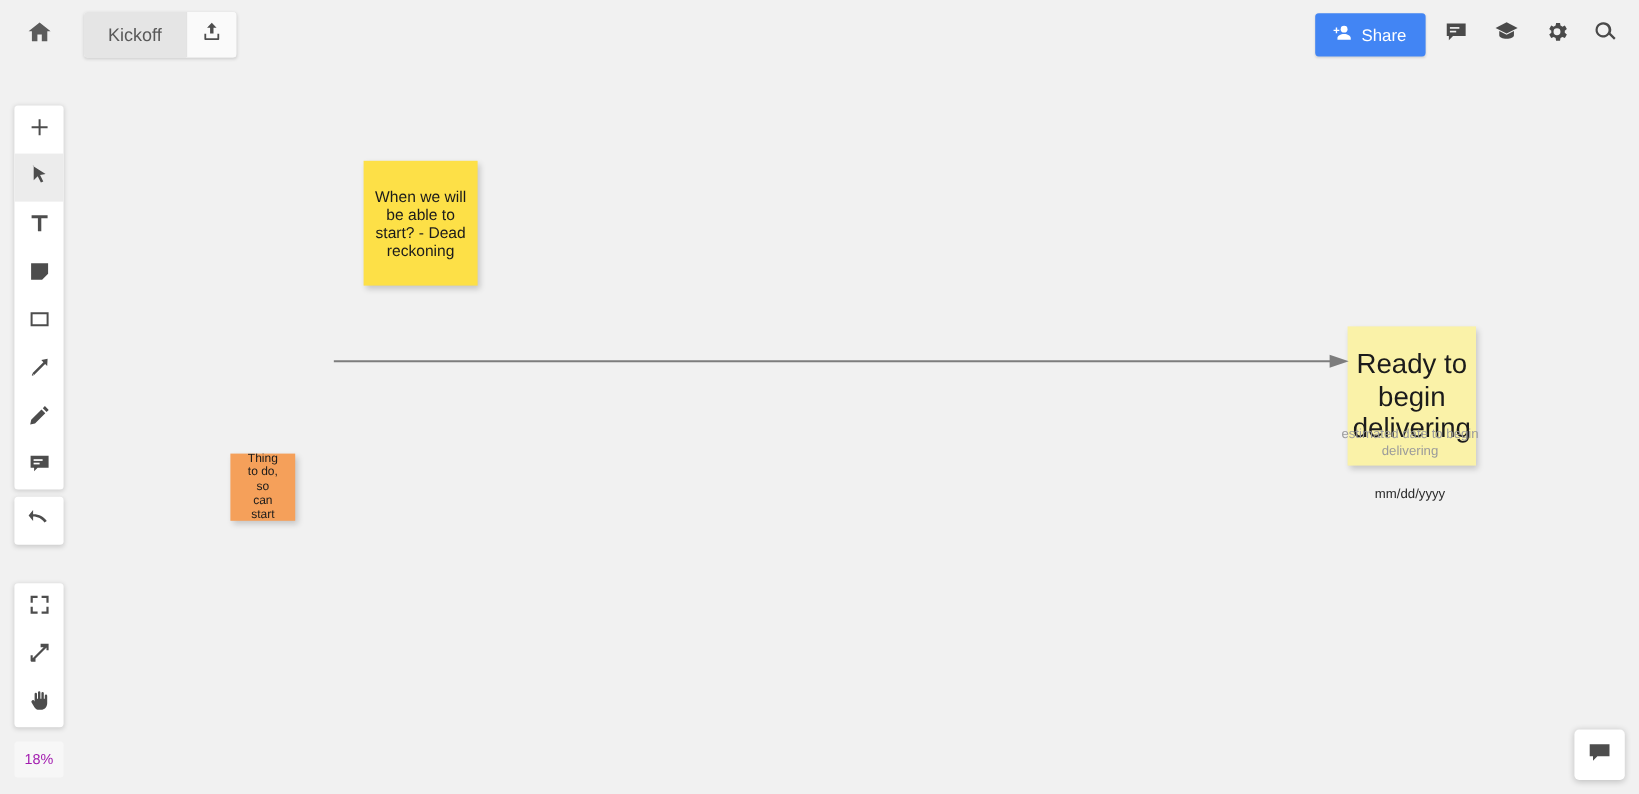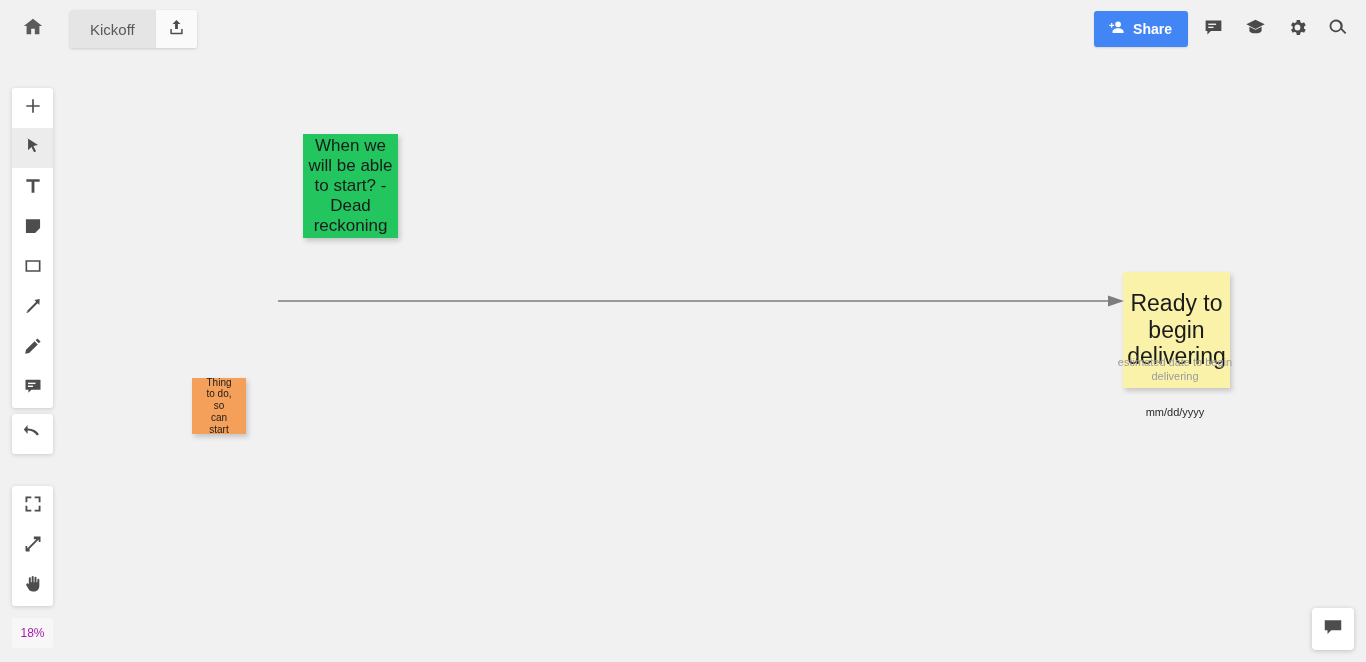--- a/index.html
+++ b/index.html
@@ -49,21 +49,21 @@
   .board-export svg { width: 19px; height: 19px; fill: #4d4d4d; }
 
   .share-btn {
     position: absolute; right: 178px; top: 11px;
     height: 36px;
     display: flex; align-items: center; gap: 7px;
     padding: 0 16px 0 13px;
     background: #4285f4;
     border-radius: 3px;
     color: #fff;
-    font-size: 14px; font-weight: bold;
+    font-size: 14px; font-weight: normal;
     cursor: pointer;
     box-shadow: 0 1px 2px rgba(0,0,0,0.12);
   }
   .share-btn svg { width: 19px; height: 19px; fill: #fff; }
 
   .top-icon {
     position: absolute; top: 12px;
     width: 34px; height: 34px;
     display: flex; align-items: center; justify-content: center;
     cursor: pointer;
@@ -115,22 +115,22 @@
     text-align: center;
     color: #1b1b1b;
     box-shadow: 2px 3px 5px rgba(0,0,0,0.18);
     cursor: pointer;
     line-height: 1.17;
     overflow: hidden;
   }
 
   #note-question {
     left: 303px; top: 76px; width: 95px; height: 104px;
-    background: #22c55e;
-    font-size: 17px;
+    background: #fde047;
+    font-size: 13px;
     padding: 4px 5px;
   }
   #note-usnow {
     left: 178px; top: 191px; width: 102px; height: 116px;
     background: #faf2a8;
     font-size: 30px;
     line-height: 1.3;
   }
   #note-thing {
     left: 192px; top: 320px; width: 54px; height: 56px;

